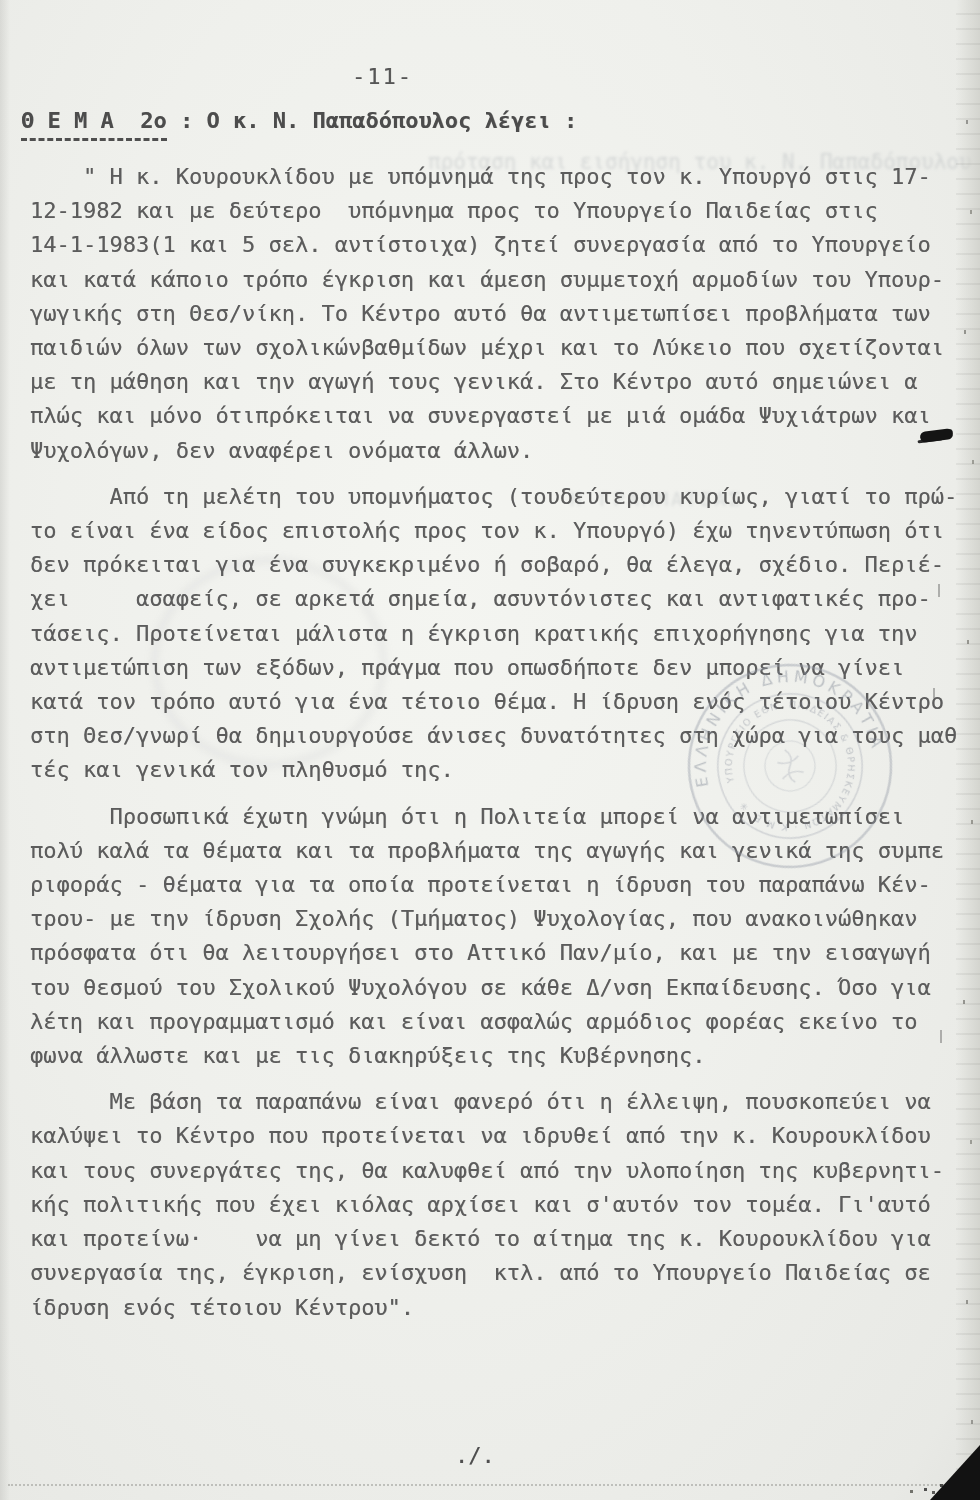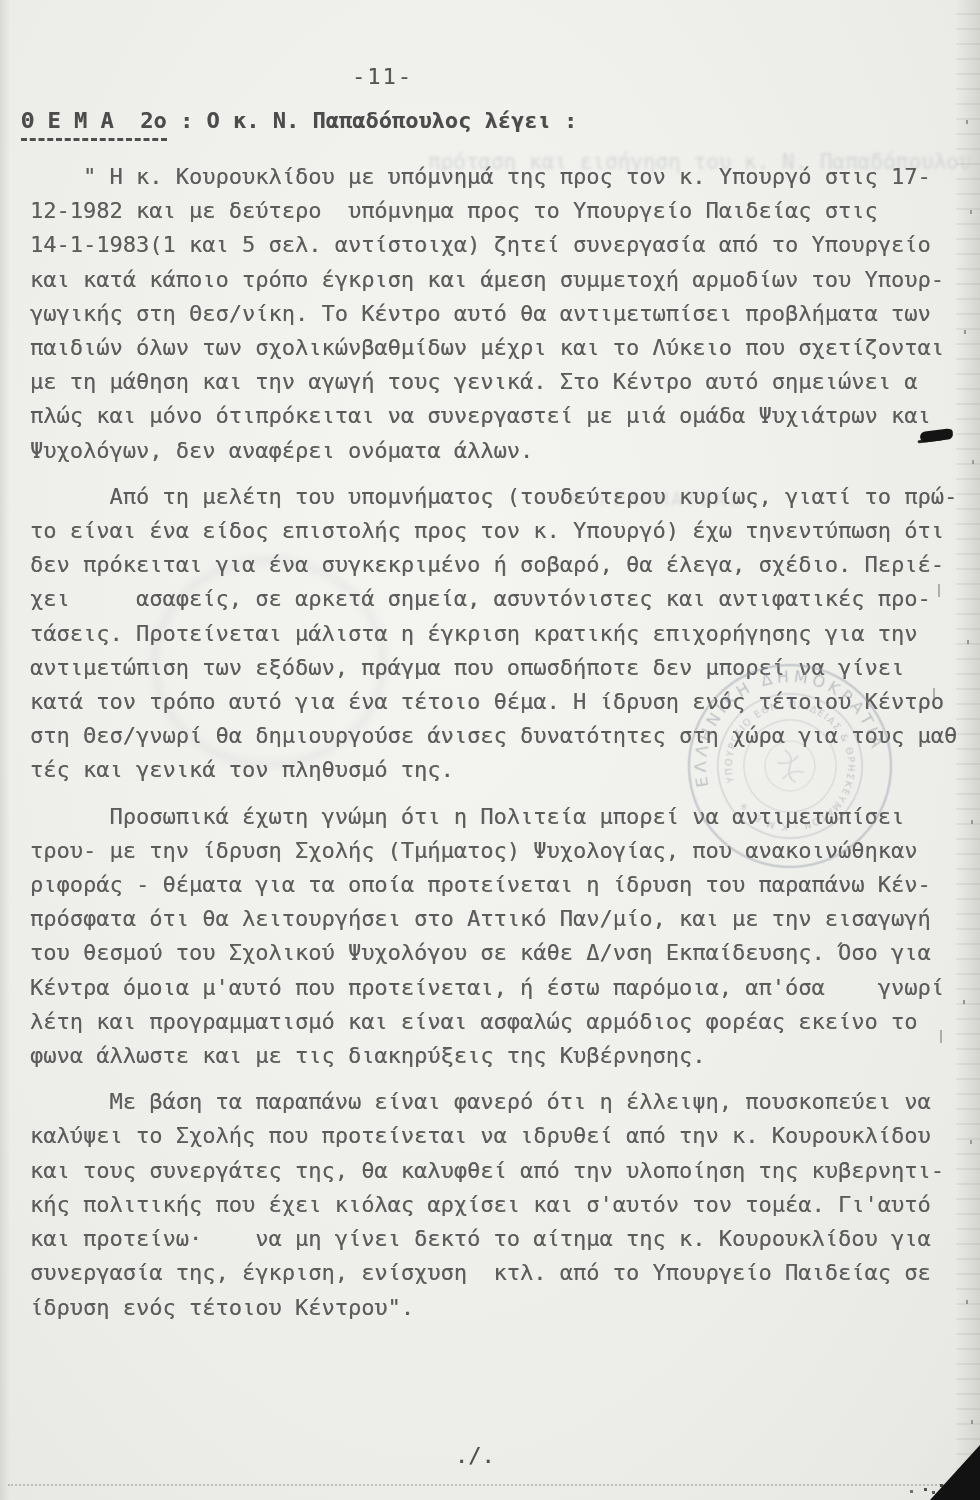--- a/index.html
+++ b/index.html
@@ -80,31 +80,31 @@
         <div class="line">δεν πρόκειται για ένα συγκεκριμένο ή σοβαρό, θα έλεγα, σχέδιο. Περιέ-</div>
         <div class="line">χει     ασαφείς, σε αρκετά σημεία, ασυντόνιστες και αντιφατικές προ-</div>
         <div class="line">τάσεις. Προτείνεται μάλιστα η έγκριση κρατικής επιχορήγησης για την</div>
         <div class="line">αντιμετώπιση των εξόδων, πράγμα που οπωσδήποτε δεν μπορεί να γίνει</div>
         <div class="line">κατά τον τρόπο αυτό για ένα τέτοιο θέμα. Η ίδρυση ενός τέτοιου Κέντρο</div>
         <div class="line">στη Θεσ/γνωρί θα δημιουργούσε άνισες δυνατότητες στη χώρα για τους μαθ</div>
         <div class="line">τές και γενικά τον πληθυσμό της.</div>
       </div>
       <div class="para">
         <div class="line">      Προσωπικά έχωτη γνώμη ότι η Πολιτεία μπορεί να αντιμετωπίσει</div>
+        <div class="line">πολύ καλά τα θέματα και τα προβλήματα της αγωγής και γενικά της συμπε</div>
+        <div class="line">ριφοράς - θέματα για τα οποία προτείνεται η ίδρυση του παραπάνω Κέν-</div>
         <div class="line">τρου- με την ίδρυση Σχολής (Τμήματος) Ψυχολογίας, που ανακοινώθηκαν</div>
-        <div class="line">ριφοράς - θέματα για τα οποία προτείνεται η ίδρυση του παραπάνω Κέν-</div>
         <div class="line">πρόσφατα ότι θα λειτουργήσει στο Αττικό Παν/μίο, και με την εισαγωγή</div>
         <div class="line">του θεσμού του Σχολικού Ψυχολόγου σε κάθε Δ/νση Εκπαίδευσης. Όσο για</div>
-        <div class="line">Κέντρα όμοια μ'αυτό που προτείνεται, ή έστω παρόμοια, απ'όσα    γνωρί</div>
         <div class="line">λέτη και προγραμματισμό και είναι ασφαλώς αρμόδιος φορέας εκείνο το</div>
         <div class="line">φωνα άλλωστε και με τις διακηρύξεις της Κυβέρνησης.</div>
       </div>
       <div class="para">
         <div class="line">      Με βάση τα παραπάνω είναι φανερό ότι η έλλειψη, πουσκοπεύει να</div>
-        <div class="line">καλύψει το Σχολής που προτείνεται να ιδρυθεί από την κ. Κουρουκλίδου</div>
+        <div class="line">καλύψει το Κέντρο που προτείνεται να ιδρυθεί από την κ. Κουρουκλίδου</div>
         <div class="line">και τους συνεργάτες της, θα καλυφθεί από την υλοποίηση της κυβερνητι-</div>
         <div class="line">κής πολιτικής που έχει κιόλας αρχίσει και σ'αυτόν τον τομέα. Γι'αυτό</div>
         <div class="line">και προτείνω·    να μη γίνει δεκτό το αίτημα της κ. Κουρουκλίδου για</div>
         <div class="line">συνεργασία της, έγκριση, ενίσχυση  κτλ. από το Υπουργείο Παιδείας σε</div>
         <div class="line">ίδρυση ενός τέτοιου Κέντρου".</div>
       </div>
     </div>
 
   <div class="smudge"></div>
 

